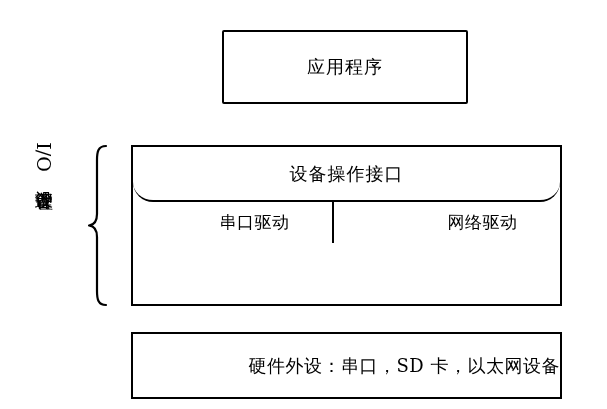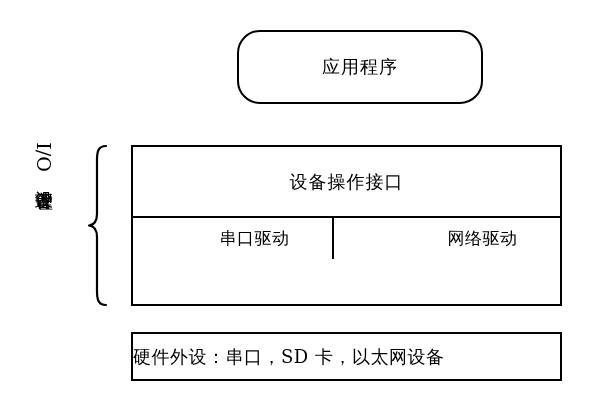--- a/index.html
+++ b/index.html
@@ -20,26 +20,26 @@
     position: absolute;
     left: 0;
     top: 0;
     width: 607px;
     height: 409px;
   }
 
   
   .app-box {
     position: absolute;
-    left: 237px;
+    left: 222px;
     top: 30px;
     width: 246px;
     height: 74px;
     border: 2px solid #000000;
-    border-radius: 23px;
+    border-radius: 2px;
     box-sizing: border-box;
     background: #ffffff;
     display: flex;
     align-items: center;
     justify-content: center;
   }
   .app-box .label {
     font-size: 18px;
     letter-spacing: 1px;
     line-height: 1;
@@ -100,22 +100,23 @@
     display: flex;
     flex-direction: column;
   }
   .stack-row {
     box-sizing: border-box;
     display: flex;
     align-items: center;
     justify-content: center;
   }
   .row-interface {
-    height: 71px;
+    height: 55px;
     border-bottom: 2px solid #000000;
+    border-radius: 20px;
   }
   .row-container {
     height: 57px;
     border-bottom: 2px solid #000000;
   }
   .row-drivers {
     height: 41px;
     display: flex;
     flex-direction: row;
   }
@@ -142,27 +143,27 @@
     line-height: 1;
     letter-spacing: 0.5px;
   }
 
   
   .hw-box {
     position: absolute;
     left: 131px;
     top: 332px;
     width: 431px;
-    height: 49px;
+    height: 67px;
     box-sizing: border-box;
     border: 2px solid #000000;
     background: #ffffff;
     display: flex;
     align-items: center;
-    justify-content: flex-start;
+    justify-content: flex-end;
   }
   .hw-box .label {
     font-size: 18px;
     line-height: 1;
     letter-spacing: 0.5px;
   }
 </style>
 </head>
 <body>
 

